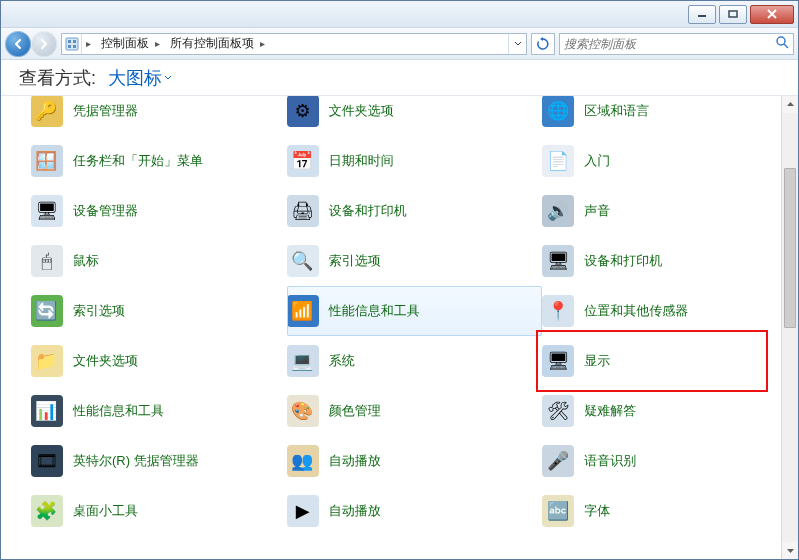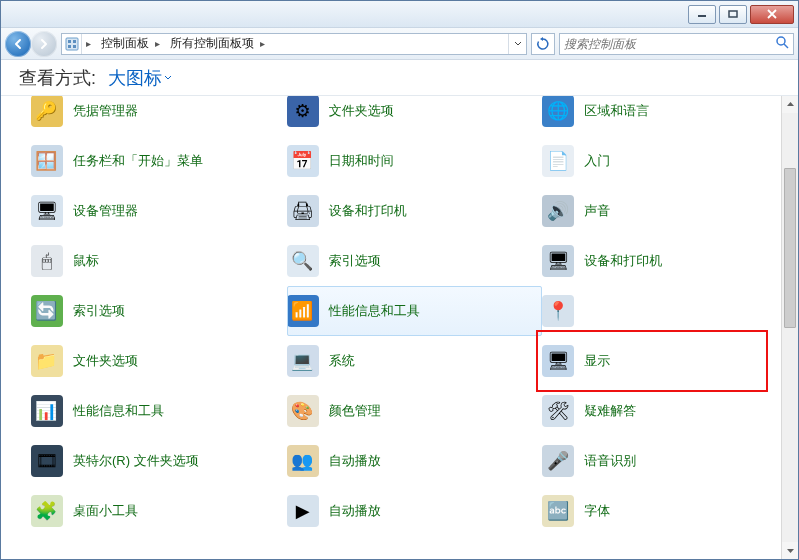--- a/index.html
+++ b/index.html
@@ -217,20 +217,21 @@
       <div class="item hovered">
         <div class="icon">
           <div class="ic" style="background:#3478c6;">📶</div>
         </div>
         <div class="label">性能信息和工具</div>
       </div>
       <div class="item">
         <div class="icon">
           <div class="ic" style="background:#d6e2ed;">📍</div>
         </div>
+        <div class="label">位置和其他传感器</div>
       </div>
       <div class="item">
         <div class="icon">
           <div class="ic" style="background:#f0df9e;">📁</div>
         </div>
         <div class="label">文件夹选项</div>
       </div>
       <div class="item">
         <div class="icon">
           <div class="ic" style="background:#cfdceb;">💻</div>
@@ -259,21 +260,21 @@
       <div class="item">
         <div class="icon">
           <div class="ic" style="background:#d3e0ec;">🛠</div>
         </div>
         <div class="label">疑难解答</div>
       </div>
       <div class="item">
         <div class="icon">
           <div class="ic" style="background:#2f4458;">🎞</div>
         </div>
-        <div class="label">英特尔(R) 文件夹选项</div>
+        <div class="label">英特尔(R) 凭据管理器</div>
       </div>
       <div class="item">
         <div class="icon">
           <div class="ic" style="background:#e6d4a8;">👥</div>
         </div>
         <div class="label">自动播放</div>
       </div>
       <div class="item">
         <div class="icon">
           <div class="ic" style="background:#c9d6e2;">🎤</div>

